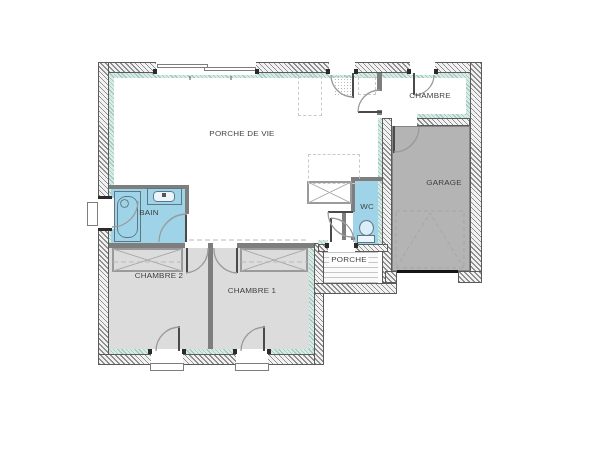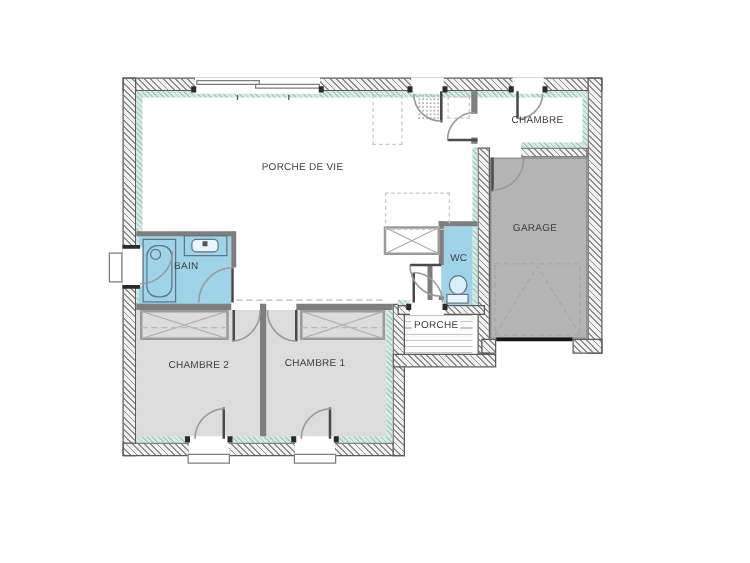--- a/index.html
+++ b/index.html
@@ -162,20 +162,20 @@
       <rect x="98" y="196" width="14" height="3"></rect>
         <rect x="98" y="228" width="14" height="3"></rect>
     </g>
     <g stroke="#555" stroke-width="1">
       <path d="M190,76 L190,80 M231,76 L231,80"></path>
     </g>
   </svg>
 
   <div class="label" style="left:242px;top:134px">PORCHE DE VIE</div>
   <div class="label" style="left:430px;top:96px">CHAMBRE</div>
-  <div class="label" style="left:428px;top:183px">GARAGE</div>
+  <div class="label" style="left:444px;top:183px">GARAGE</div>
   <div class="label" style="left:149px;top:213px">BAIN</div>
   <div class="label" style="left:367px;top:207px">WC</div>
   <div class="label onstripes" style="left:349px;top:260px">PORCHE</div>
-  <div class="label" style="left:159px;top:292px">CHAMBRE 2</div>
+  <div class="label" style="left:159px;top:276px">CHAMBRE 2</div>
   <div class="label" style="left:252px;top:291px">CHAMBRE 1</div>
 
 </div>
 
 </body></html>

